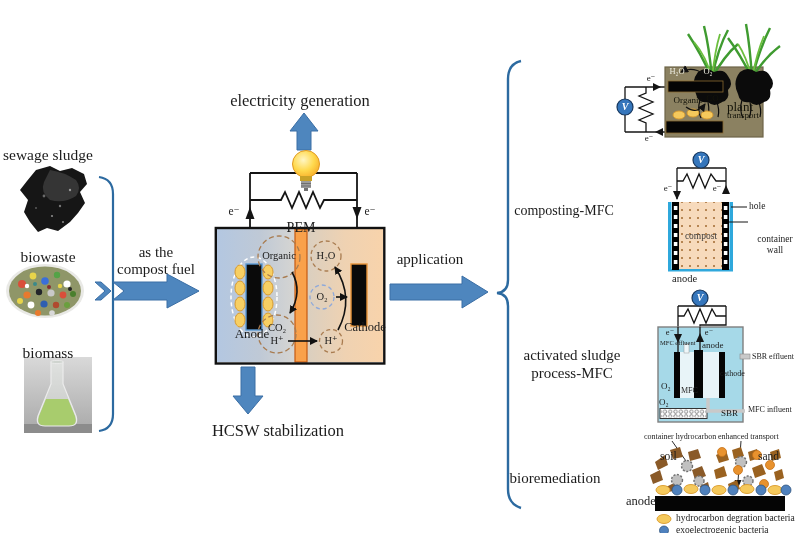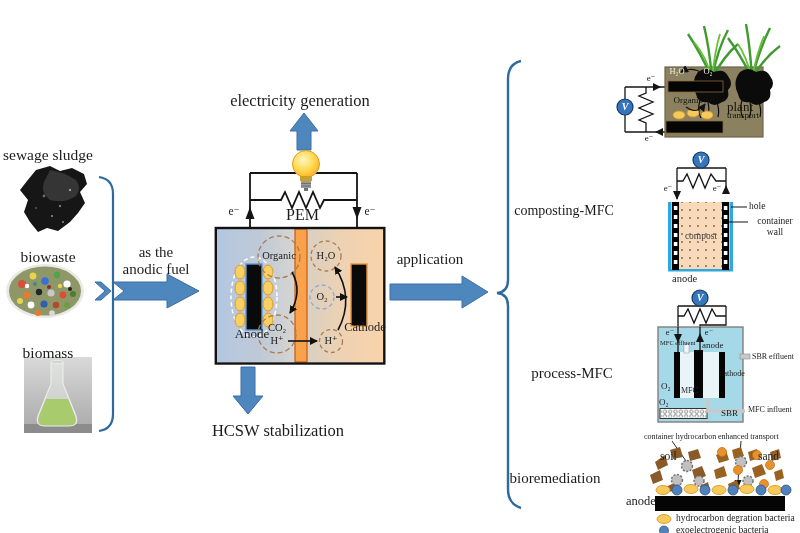--- a/index.html
+++ b/index.html
@@ -352,26 +352,26 @@
 
     <ellipse cx="664" cy="519" rx="7" ry="4.5" fill="#f5c95c" stroke="#d99a2b" stroke-width="0.9"></ellipse>
     <circle cx="664" cy="530.5" r="4.5" fill="#4f81bd" stroke="#31557f" stroke-width="0.8"></circle>
   </g>
 </svg>
 
 <div class="lbl" style="left:0;top:146px;width:96px;font-size:15.5px">sewage sludge</div>
 <div class="lbl" style="left:0;top:248px;width:96px;font-size:15.5px">biowaste</div>
 <div class="lbl" style="left:0;top:344px;width:96px;font-size:15.5px">biomass</div>
 <div class="lbl" style="left:108px;top:244px;width:96px;font-size:15px">as the</div>
-<div class="lbl" style="left:108px;top:261px;width:96px;font-size:15px">anodic fuel</div>
+<div class="lbl" style="left:108px;top:261px;width:96px;font-size:15px">compost fuel</div>
 
 <div class="lbl" style="left:219px;top:92px;width:162px;font-size:16.5px">electricity generation</div>
 <div class="lbl" style="left:224px;top:205px;width:20px;font-size:11.5px">e⁻</div>
 <div class="lbl" style="left:360px;top:205px;width:20px;font-size:11.5px">e⁻</div>
-<div class="lbl" style="left:286px;top:206px;width:30px;font-size:16px">PEM</div>
+<div class="lbl" style="left:286px;top:220px;width:30px;font-size:14px">PEM</div>
 <div class="lbl" style="left:260px;top:250px;width:38px;font-size:10.5px">Organic</div>
 <div class="lbl" style="left:263px;top:322px;width:28px;font-size:10.5px">CO₂</div>
 <div class="lbl" style="left:263px;top:335px;width:28px;font-size:10.5px">H⁺</div>
 <div class="lbl" style="left:311px;top:250px;width:30px;font-size:10.5px">H₂O</div>
 <div class="lbl" style="left:311px;top:291px;width:22px;font-size:10.5px">O₂</div>
 <div class="lbl" style="left:321px;top:335px;width:20px;font-size:10.5px">H⁺</div>
 <div class="lbl" style="left:228px;top:327px;width:48px;font-size:13px">Anode</div>
 <div class="lbl" style="left:341px;top:320px;width:48px;font-size:12.5px">Cathode</div>
 <div class="lbl" style="left:198px;top:422px;width:160px;font-size:16.5px">HCSW stabilization</div>
 <div class="lbl" style="left:388px;top:251px;width:84px;font-size:15px">application</div>
@@ -385,23 +385,24 @@
 <div class="lbl" style="left:702px;top:93px;width:24px;font-size:9px;color:#14140a">CO₂</div>
 <div class="lbl" style="left:722px;top:100px;width:36px;font-size:13px;color:#14140a">plant</div>
 <div class="lbl" style="left:720px;top:110px;width:46px;font-size:9px;color:#14140a">transport</div>
 
 <div class="lbl" style="left:505px;top:203px;width:118px;font-size:14px">composting-MFC</div>
 <div class="vtext" style="left:695px;top:153.5px;width:12px;font-size:10px">V</div>
 <div class="lbl" style="left:661px;top:183px;width:14px;font-size:9px">e⁻</div>
 <div class="lbl" style="left:710px;top:183px;width:14px;font-size:9px">e⁻</div>
 <div class="lbl" style="left:682px;top:231px;width:38px;font-size:9.5px;color:#3a3a3a">compost</div>
 <div class="lbl-l" style="left:749px;top:201px;font-size:9.5px">hole</div>
-<div class="lbl-l" style="left:750px;top:216px;font-size:9.5px">container wall</div>
+<div class="lbl-l" style="left:750px;top:234px;font-size:9.5px">container wall</div>
 <div class="lbl-l" style="left:672px;top:273px;font-size:10.5px">anode</div>
 
+<div class="lbl" style="left:507px;top:346px;width:130px;font-size:15px;line-height:18px">activated sludge</div>
 <div class="lbl" style="left:507px;top:364px;width:130px;font-size:15px;line-height:18px">process-MFC</div>
 <div class="vtext" style="left:694px;top:291.5px;width:12px;font-size:10px">V</div>
 <div class="lbl" style="left:663px;top:328px;width:14px;font-size:8.5px">e⁻</div>
 <div class="lbl" style="left:702px;top:328px;width:14px;font-size:8.5px">e⁻</div>
 <div class="lbl-l" style="left:660px;top:339px;font-size:6.5px">MFC effluent</div>
 <div class="lbl-l" style="left:702px;top:340px;font-size:9px">anode</div>
 <div class="lbl-l" style="left:720px;top:369px;font-size:8px">cathode</div>
 <div class="lbl-l" style="left:681px;top:386px;font-size:8px;color:#2a2a2a">MFC</div>
 <div class="lbl-l" style="left:661px;top:381px;font-size:9px">O₂</div>
 <div class="lbl-l" style="left:659px;top:397px;font-size:9px">O₂</div>

